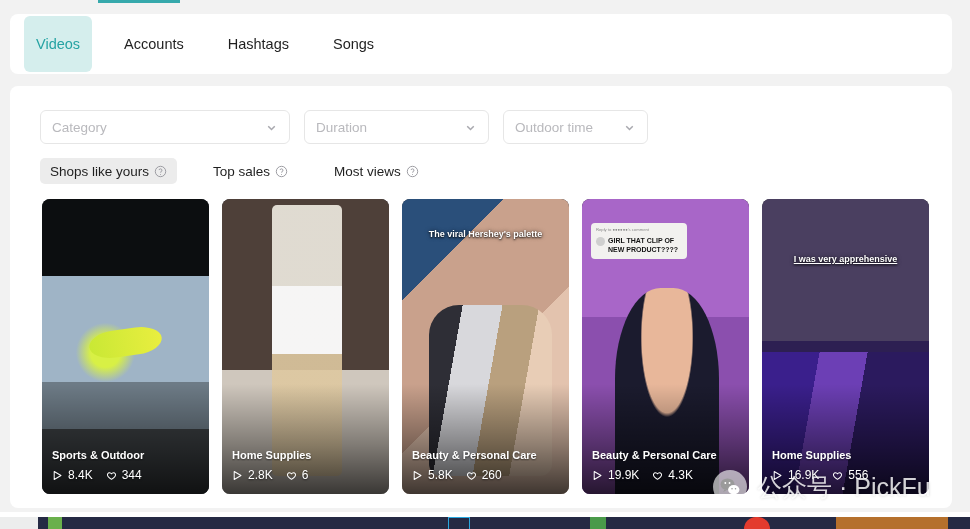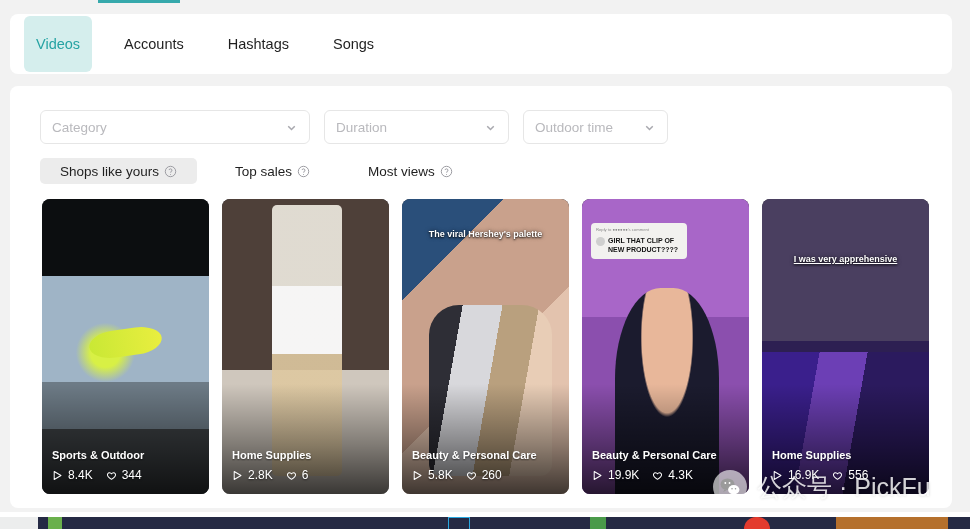--- a/index.html
+++ b/index.html
@@ -39,32 +39,32 @@
     overflow: hidden;
   }
 
   .filters-row { position: absolute; left: 30px; top: 24px; display: flex; gap: 14px; }
   .select {
     display: flex; align-items: center; justify-content: space-between;
     height: 34px; border: 1px solid #e6e6e6; border-radius: 6px;
     background: #fff; padding: 0 11px; cursor: pointer;
   }
   .select .sel-label { font-size: 13.5px; color: #b9b9bd; white-space: nowrap; }
-  .sel-category { width: 270px; }
+  .sel-category { width: 250px; }
   .sel-duration { width: 185px; align-items: center; }
   .sel-upload   { width: 145px; }
   .chev { width: 13px; height: 13px; flex: none; color: #a8a8ae; margin-left: 8px; }
   .chev svg { display: block; }
 
   .sorts-row { position: absolute; left: 30px; top: 72px; display: flex; align-items: center; }
   .chip {
     display: flex; align-items: center; gap: 5px;
-    height: 26px; padding: 0 20px; border-radius: 5px;
+    height: 26px; padding: 0 10px; border-radius: 5px;
     font-size: 13.5px; color: #1f1f1f; cursor: pointer;
-    margin-right: 18px; white-space: nowrap;
+    margin-right: 26px; white-space: nowrap;
   }
   .chip.active { background: #ececec; font-weight: 500; }
   .help-ico { width: 13px; height: 13px; flex: none; color: #9a9aa0; }
   .help-ico svg { display: block; }
 
   
   .cards { position: absolute; left: 32px; top: 113px; display: flex; gap: 13px; }
   .card {
     position: relative; width: 167px; height: 295px;
     border-radius: 8px; overflow: hidden; flex: none; cursor: pointer;

